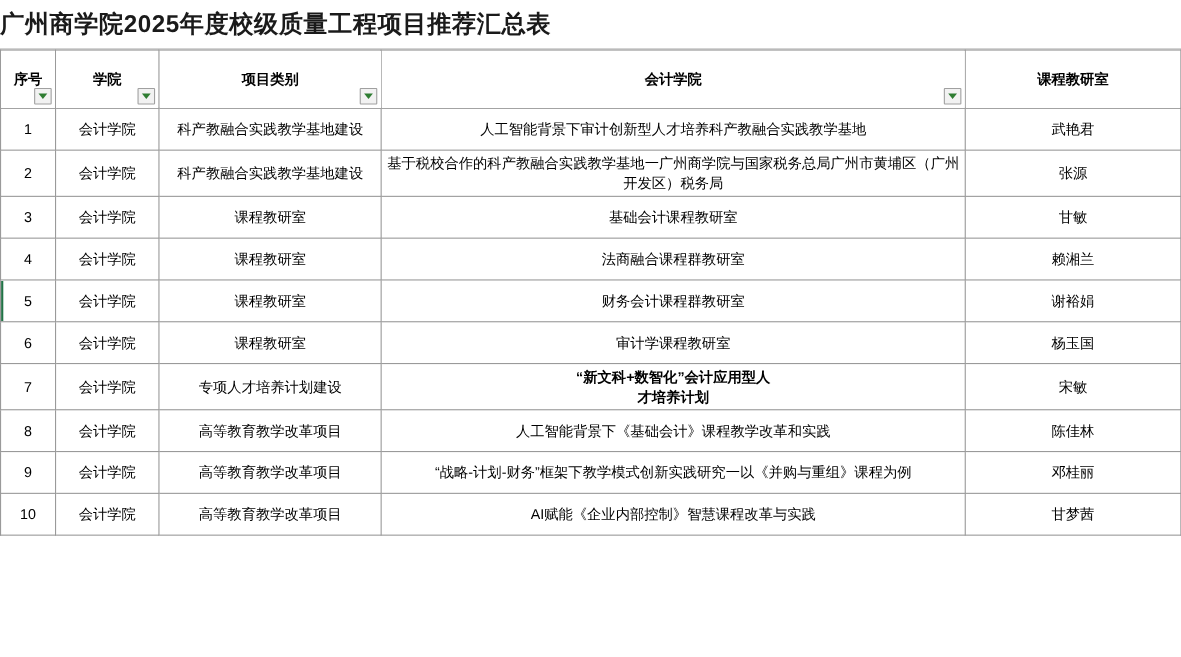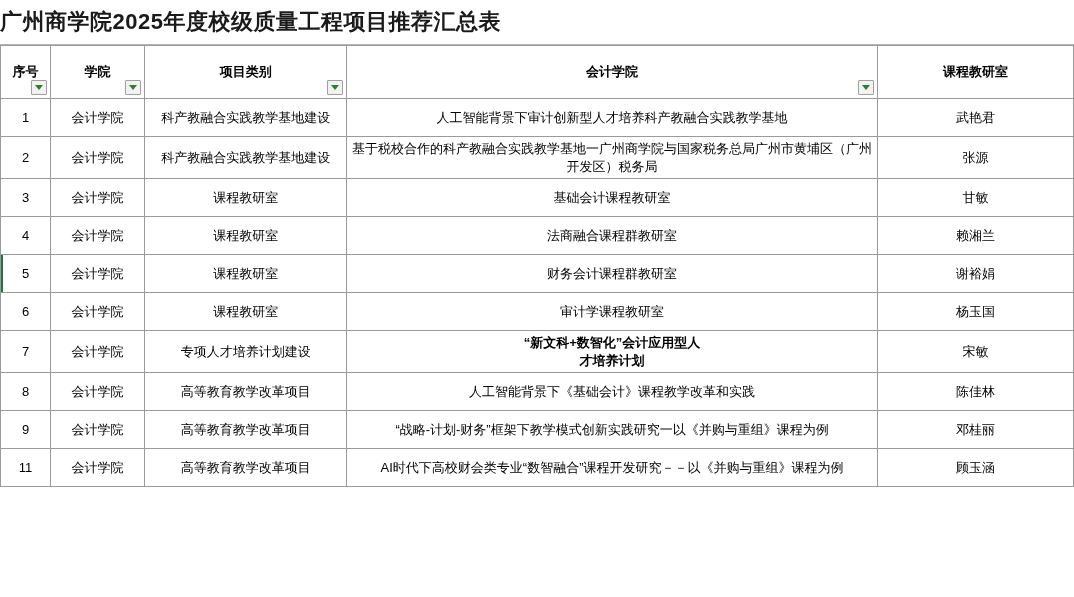--- a/index.html
+++ b/index.html
@@ -197,22 +197,22 @@
         <td>陈佳林</td>
       </tr>
       <tr>
         <td class="cell-no">9</td>
         <td>会计学院</td>
         <td>高等教育教学改革项目</td>
         <td class="cell-name">“战略-计划-财务”框架下教学模式创新实践研究一以《并购与重组》课程为例</td>
         <td>邓桂丽</td>
       </tr>
       <tr>
-        <td class="cell-no">11</td>
+        <td class="cell-no">10</td>
         <td>会计学院</td>
         <td>高等教育教学改革项目</td>
-        <td class="cell-name">AI时代下高校财会类专业“数智融合”课程开发研究－－以《并购与重组》课程为例</td>
-        <td>顾玉涵</td>
+        <td class="cell-name">AI赋能《企业内部控制》智慧课程改革与实践</td>
+        <td>甘梦茜</td>
       </tr>
     </tbody>
   </table>
 
 </div>
 
 </body></html>

